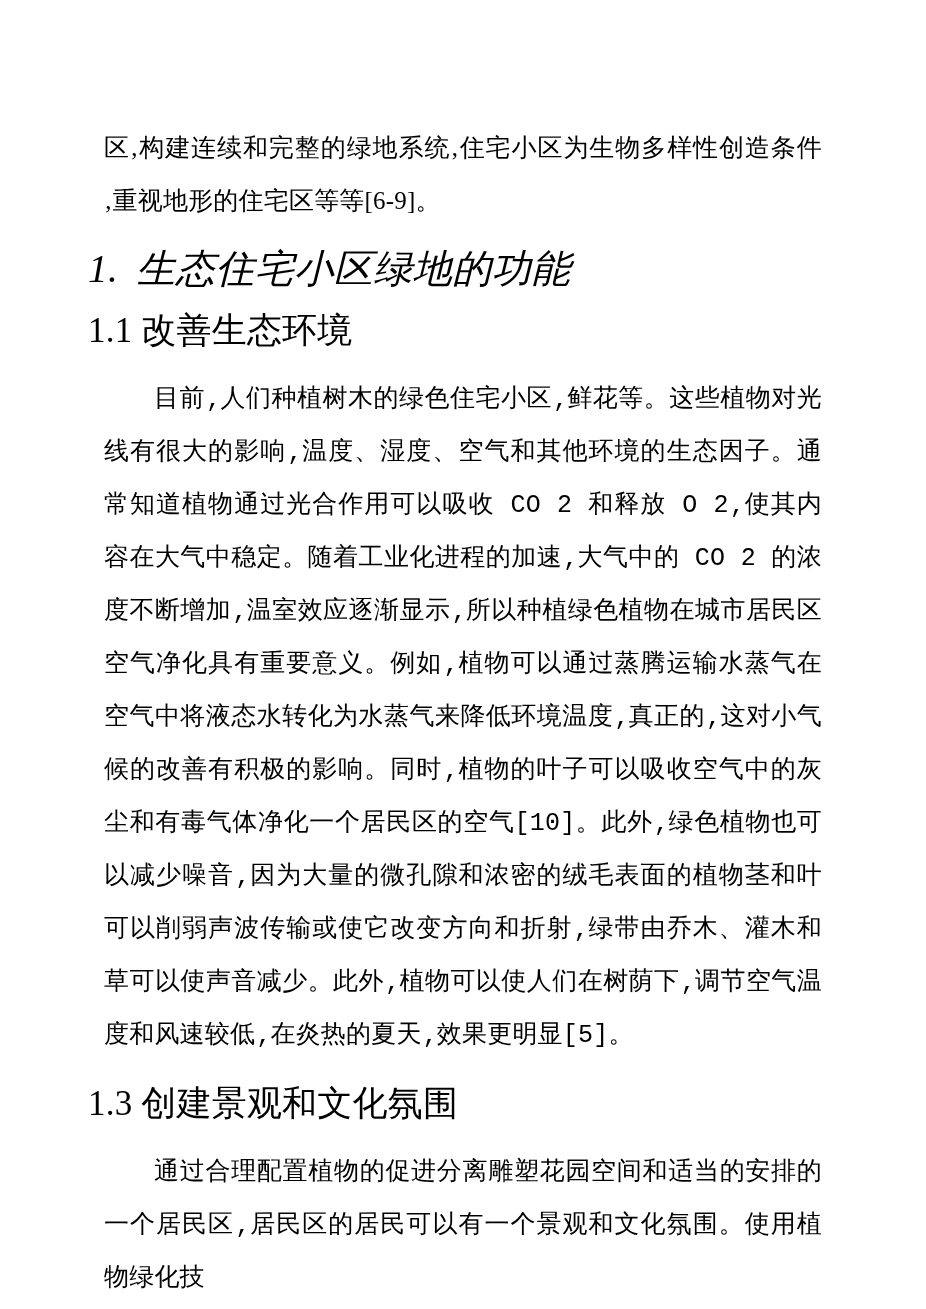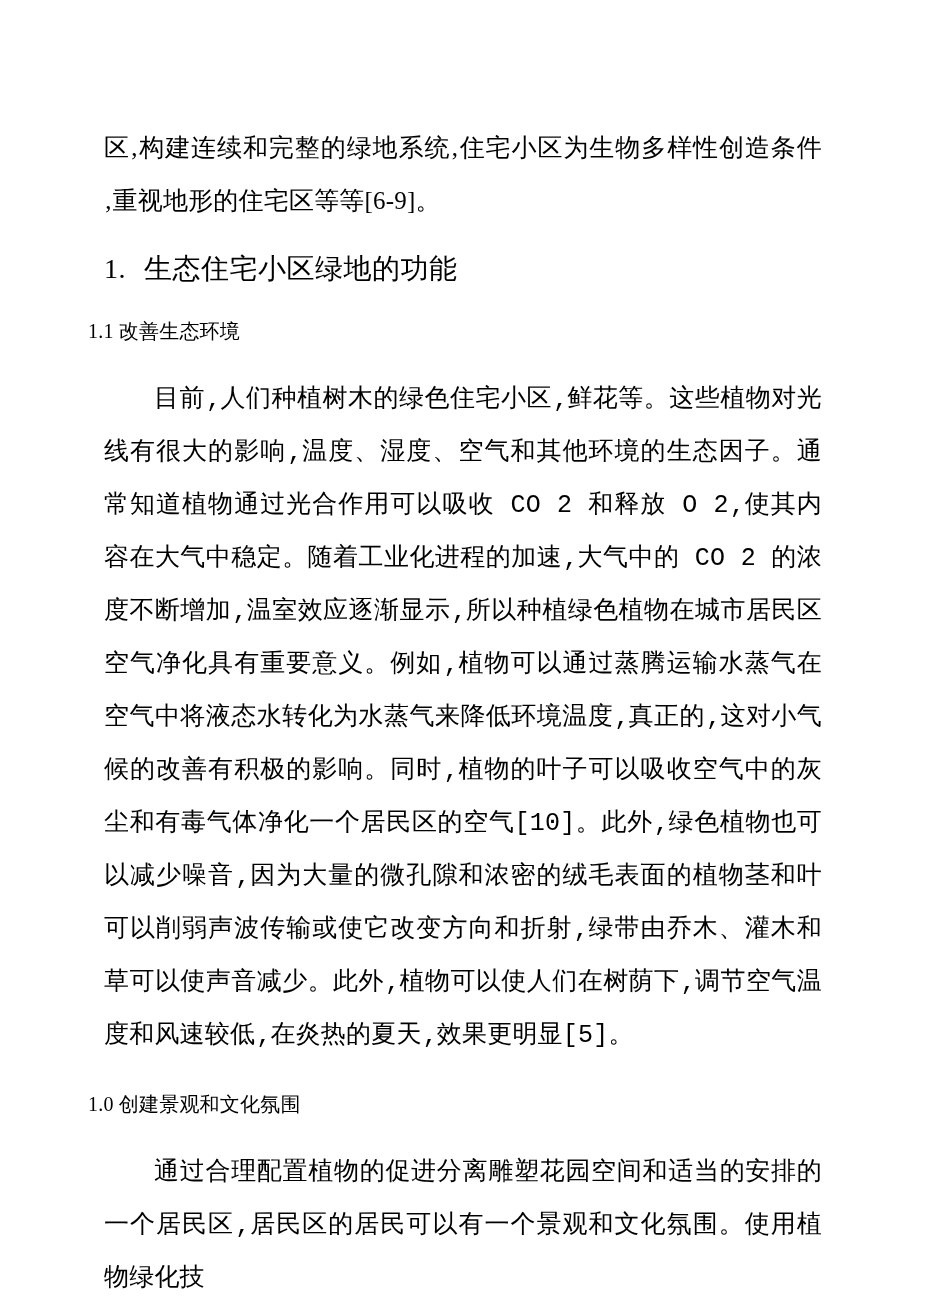--- a/index.html
+++ b/index.html
@@ -31,32 +31,33 @@
     line-height: 53px;
     text-align: justify;
     text-justify: inter-ideograph;
     letter-spacing: 0.2px;
   }
   p.para.indent {
     text-indent: 50px;
     font-family: Liberation Mono, monospace;
   }
   h1.heading1 {
-    margin: 16px 0 10px 16px;
-    font-size: 28px;
+    margin: 16px 0 10px 0;
+    font-size: 39px;
     line-height: 52px;
     font-weight: normal;
     letter-spacing: 0.5px;
+    font-style: italic;
   }
   h1.heading1 .num {
     margin-right: 18px;
   }
   h2.heading2 {
     margin: 6px 0 2px 0;
-    font-size: 20px;
+    font-size: 35px;
     line-height: 52px;
     font-weight: normal;
     letter-spacing: 0.2px;
   }
 </style>
 </head>
 <body>
 
 <div class="page">
   <div class="doc-body">
@@ -66,18 +67,18 @@
     <h1 class="heading1">
       <span class="num">1.</span><span>生态住宅小区绿地的功能</span>
     </h1>
 
     <h2 class="heading2">1.1 改善生态环境</h2>
 
     <p class="para indent">目前‚人们种植树木的绿色住宅小区‚鲜花等。这些植物对光线有很大的影响‚温度、湿度、空气和其他环境的生态因子。通常知道植物通过光合作用可以吸收 CO 2 和释放 O 2‚使其内容在大气中稳定。随着工业化进程的加速‚大气中的 CO 2 的浓度不断增加‚温室效应逐渐显示‚所以种植绿色植物在城市居民区空气净化具有重要意义。例如‚植物可以通过蒸腾运输水蒸气在空气中将液态水转化为水蒸气来降低环境温度‚真正的‚这对小气候的改善有积极的影响。同时‚植物的叶子可以吸收空气中的灰尘和有毒气体净化一个居民区的空气[10]。此外‚绿色植物也可以减少噪音‚因为大量的微孔隙和浓密的绒毛表面的植物茎和叶可以削弱声波传输或使它改变方向和折射‚绿带由乔木、灌木和草可以使声音减少。此外‚植物可以使人们在树荫下‚调节空气温度和风速较低‚在炎热的夏天‚效果更明显[5]。</p>
 
 
 
-    <h2 class="heading2">1.0 创建景观和文化氛围</h2>
+    <h2 class="heading2">1.3 创建景观和文化氛围</h2>
 
     <p class="para indent">通过合理配置植物的促进分离雕塑花园空间和适当的安排的一个居民区‚居民区的居民可以有一个景观和文化氛围。使用植物绿化技</p>
 
   </div>
 </div>
 
 </body></html>

